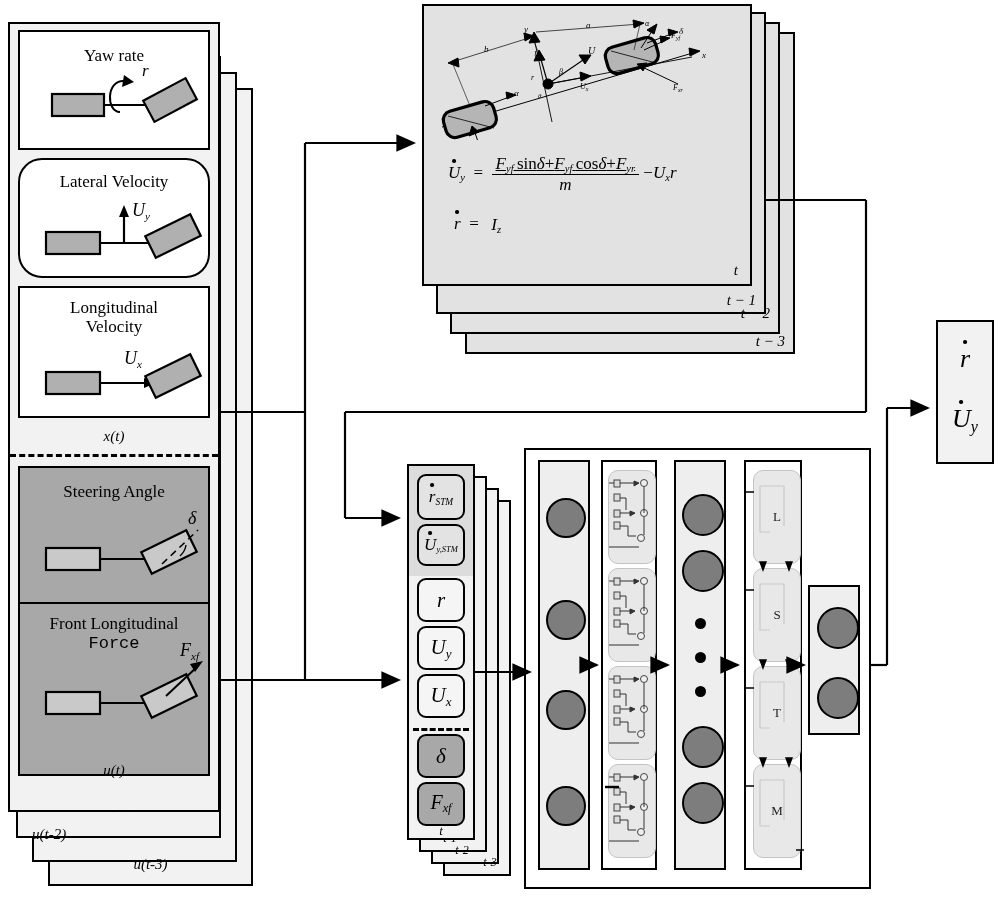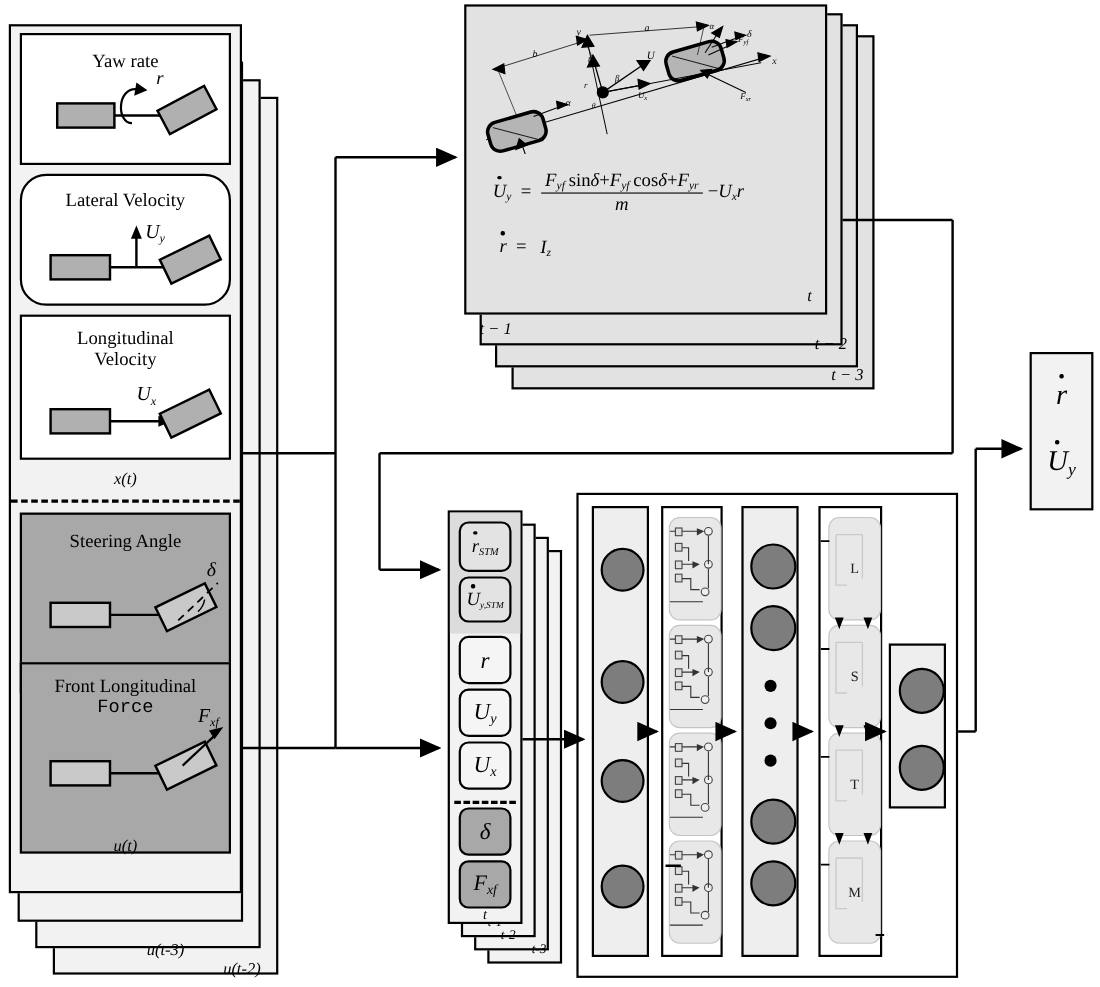--- a/index.html
+++ b/index.html
@@ -36,42 +36,42 @@
             display:flex;align-items:center;justify-content:center;font-size:13px;color:#222;}
 
   .nnouter{border:2px solid #000;background:transparent;}
 
   
   .m{font-family:"Liberation Serif",serif;font-style:italic;}
   .up{font-style:normal;}
   .sub{font-size:.62em;vertical-align:-.28em;font-style:italic;}
   .eq{position:absolute;font-size:17px;white-space:nowrap;}
   .frac{display:inline-block;vertical-align:middle;text-align:center;}
-  .frac>.num{display:block;padding:0 4px;border-bottom:1.4px solid #000;}
+  .frac>.num{display:block;padding:0 4px;border-bottom:1.4px solid #000;text-decoration:underline;}
   .frac>.den{display:block;padding:0 4px;}
   .dotacc{position:relative;display:inline-block;}
   .dotacc::after{content:"";position:absolute;width:3.5px;height:3.5px;border-radius:50%;
                  background:#000;left:50%;transform:translateX(-55%);top:-4px;}
   .bigp{display:inline-block;transform:scaleY(1.7);font-style:normal;}
 
   .tlabel{position:absolute;font-style:italic;font-size:15px;}
 
   svg.ov{position:absolute;left:0;top:0;width:1000px;height:897px;pointer-events:none;}
 </style>
 </head>
 <body>
 
 <div id="root">
 
   <div class="abs sheet" style="left:48px;top:88px;width:205px;height:798px;"></div>
   <div class="abs sheet" style="left:32px;top:72px;width:205px;height:790px;"></div>
   <div class="abs sheet" style="left:16px;top:56px;width:205px;height:782px;"></div>
 
   <div class="abs tlabel" style="left:48px;top:856px;width:205px;text-align:center;">u(t-3)</div>
-  <div class="abs tlabel" style="left:32px;top:873px;width:205px;text-align:right;">u(t-2)</div>
+  <div class="abs tlabel" style="left:32px;top:826px;width:205px;text-align:left;">u(t-2)</div>
   <div class="abs tlabel" style="left:16px;top:796px;width:205px;text-align:center;">u(t-1)</div>
 
   <div class="abs sheet" style="left:8px;top:22px;width:212px;height:790px;"></div>
 
   <div class="abs" style="left:10px;top:454px;width:208px;height:0;border-top:3px dashed #000;"></div>
 
   <div class="abs whitecard" style="left:18px;top:30px;width:192px;height:120px;">
     <div class="cardtitle" style="top:14px;">Yaw rate</div>
     <svg width="192" height="120" style="position:absolute;left:0;top:0;">
       <g>
@@ -144,21 +144,21 @@
     </svg>
   </div>
 
   <div class="abs sheet-lbl" style="left:8px;top:762px;width:212px;">u(t)</div>
 
   <div class="abs physsheet" style="left:465px;top:32px;width:330px;height:322px;"></div>
   <div class="abs physsheet" style="left:450px;top:22px;width:330px;height:312px;"></div>
   <div class="abs physsheet" style="left:436px;top:12px;width:330px;height:302px;"></div>
   <div class="abs tlabel" style="left:465px;top:333px;width:320px;text-align:right;">t − 3</div>
   <div class="abs tlabel" style="left:450px;top:305px;width:320px;text-align:right;">t − 2</div>
-  <div class="abs tlabel" style="left:436px;top:292px;width:320px;text-align:left;font-style:italic;">t − 1</div>
+  <div class="abs tlabel" style="left:436px;top:292px;width:320px;text-align:right;font-style:italic;">t − 1</div>
 
   <div class="abs physsheet" style="left:422px;top:4px;width:330px;height:282px;">
 
     <svg width="330" height="130" style="position:absolute;left:4px;top:4px;">
       <g stroke="#000" fill="none">
         <line x1="14" y1="117" x2="268" y2="42" stroke-width="1"></line>
         <rect x="16" y="96" width="52" height="27" rx="9" fill="#b5b5b5" stroke="#000" stroke-width="3.2" transform="rotate(-16 42 110)"></rect>
         <rect x="178" y="32" width="52" height="27" rx="9" fill="#b5b5b5" stroke="#000" stroke-width="3.2" transform="rotate(-16 204 46)"></rect>
         <line x1="20" y1="106" x2="66" y2="118" stroke-width=".8"></line>
         <line x1="183" y1="41" x2="228" y2="53" stroke-width=".8"></line>

